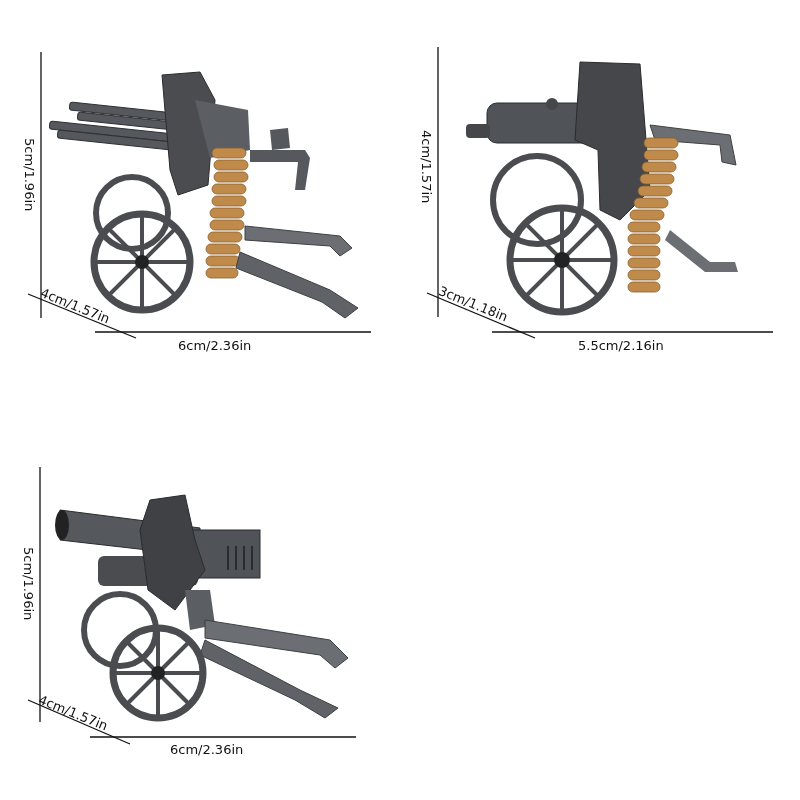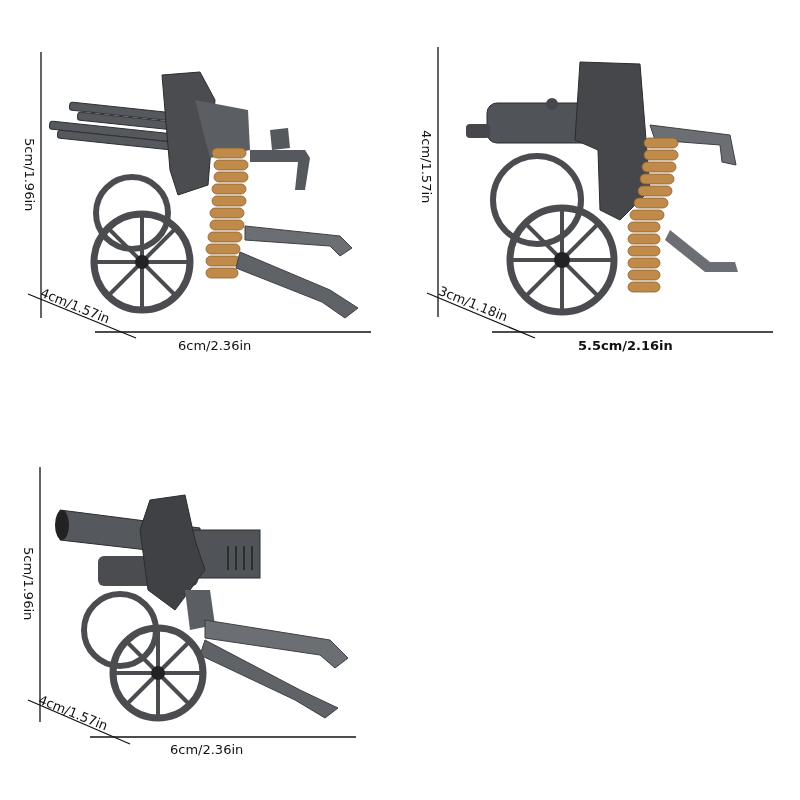--- a/index.html
+++ b/index.html
@@ -150,17 +150,17 @@
     <circle cx="158" cy="673" r="7" fill="#222"></circle>
   </g>
 </svg>
 
 <div class="dim vlabel" style="left:37px;top:138px;">5cm/1.96in</div>
 <div class="dim dlabel" style="left:44px;top:285px;">4cm/1.57in</div>
 <div class="dim" style="left:178px;top:338px;">6cm/2.36in</div>
 
 <div class="dim vlabel" style="left:434px;top:130px;">4cm/1.57in</div>
 <div class="dim dlabel" style="left:442px;top:283px;">3cm/1.18in</div>
-<div class="dim" style="left:578px;top:338px;font-weight:bold;">5.5cm/2.16in</div>
+<div class="dim" style="left:578px;top:338px;">5.5cm/2.16in</div>
 
 <div class="dim vlabel" style="left:36px;top:547px;">5cm/1.96in</div>
 <div class="dim dlabel" style="left:42px;top:692px;">4cm/1.57in</div>
 <div class="dim" style="left:170px;top:742px;">6cm/2.36in</div>
 
 </body></html>

